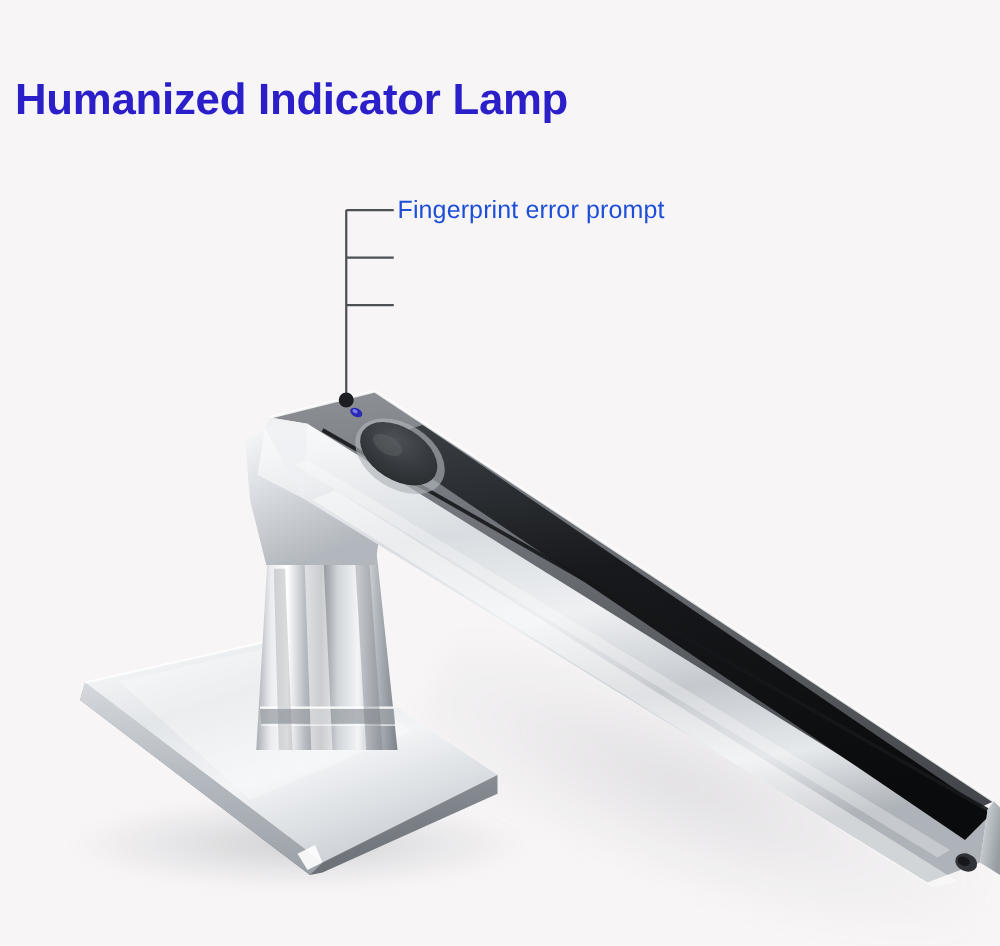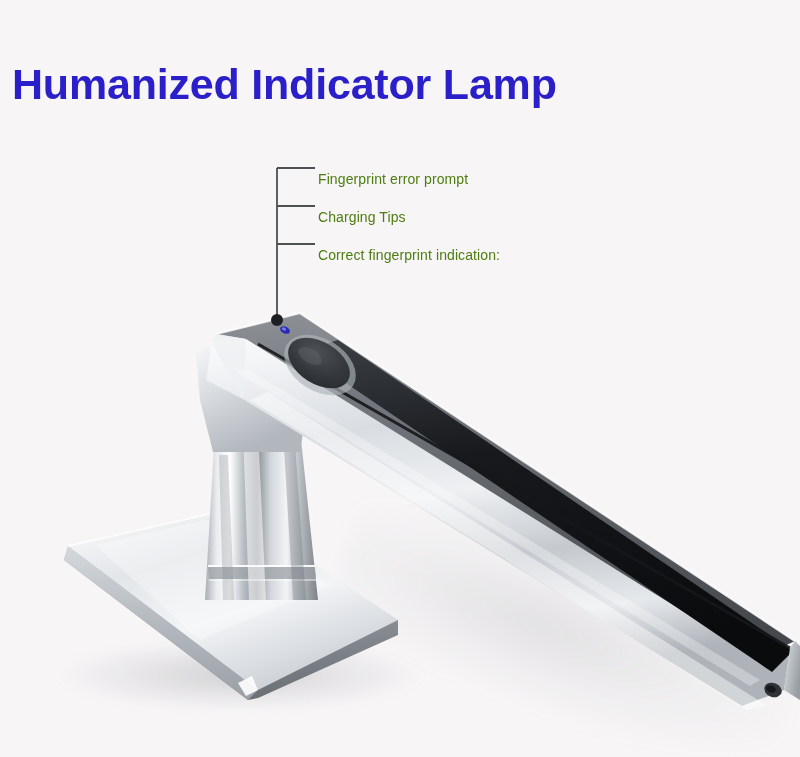--- a/index.html
+++ b/index.html
@@ -7,34 +7,33 @@
     width:800px;height:757px;
     background:#f7f5f6;
     font-family:"Liberation Sans", sans-serif;
     overflow:hidden;
   }
   #stage{position:relative;width:800px;height:757px;background:#f7f5f6;overflow:hidden;}
 
   
   .title{
     position:absolute;left:12px;top:60px;
-    font-size:43px;font-weight:bold;
+    font-size:35px;font-weight:bold;
     letter-spacing:-0.2px;
     color:#2a1fc8;
     white-space:nowrap;
   }
 
   
   .callout-label{
     position:absolute;
-    font-size:14px;
-    color:#4d7c0f;
+    font-size:20px;
+    color:#1d4ed8;
     white-space:nowrap;
     letter-spacing:0.1px;
-    margin-top:14px;
   }
   .operating-label{
     position:absolute;left:18px;top:222px;
     font-size:23px;font-weight:bold;
     color:#27292b;white-space:nowrap;
     letter-spacing:0.2px;
   }
 
   
   .leader-svg{position:absolute;left:0;top:0;width:800px;height:757px;pointer-events:none;}
@@ -213,17 +212,15 @@
     <path d="M 277,168 L 315,168" stroke="#4c5053" stroke-width="1.8" fill="none"></path>
     <path d="M 277,206 L 315,206" stroke="#4c5053" stroke-width="1.8" fill="none"></path>
     <path d="M 277,244 L 315,244" stroke="#4c5053" stroke-width="1.8" fill="none"></path>
 
     <circle cx="277" cy="320" r="6" fill="#1c1e21"></circle>
   </svg>
 
 
   <div class="callout-label" style="left:318px;top:157px;">Fingerprint error prompt</div>
 
-  <div class="callout-label" style="left:318px;top:195px;">Charging Tips</div>
-
-  <div class="callout-label" style="left:318px;top:233px;">Correct fingerprint indication:</div>
+
 
 </div>
 
 </body></html>

